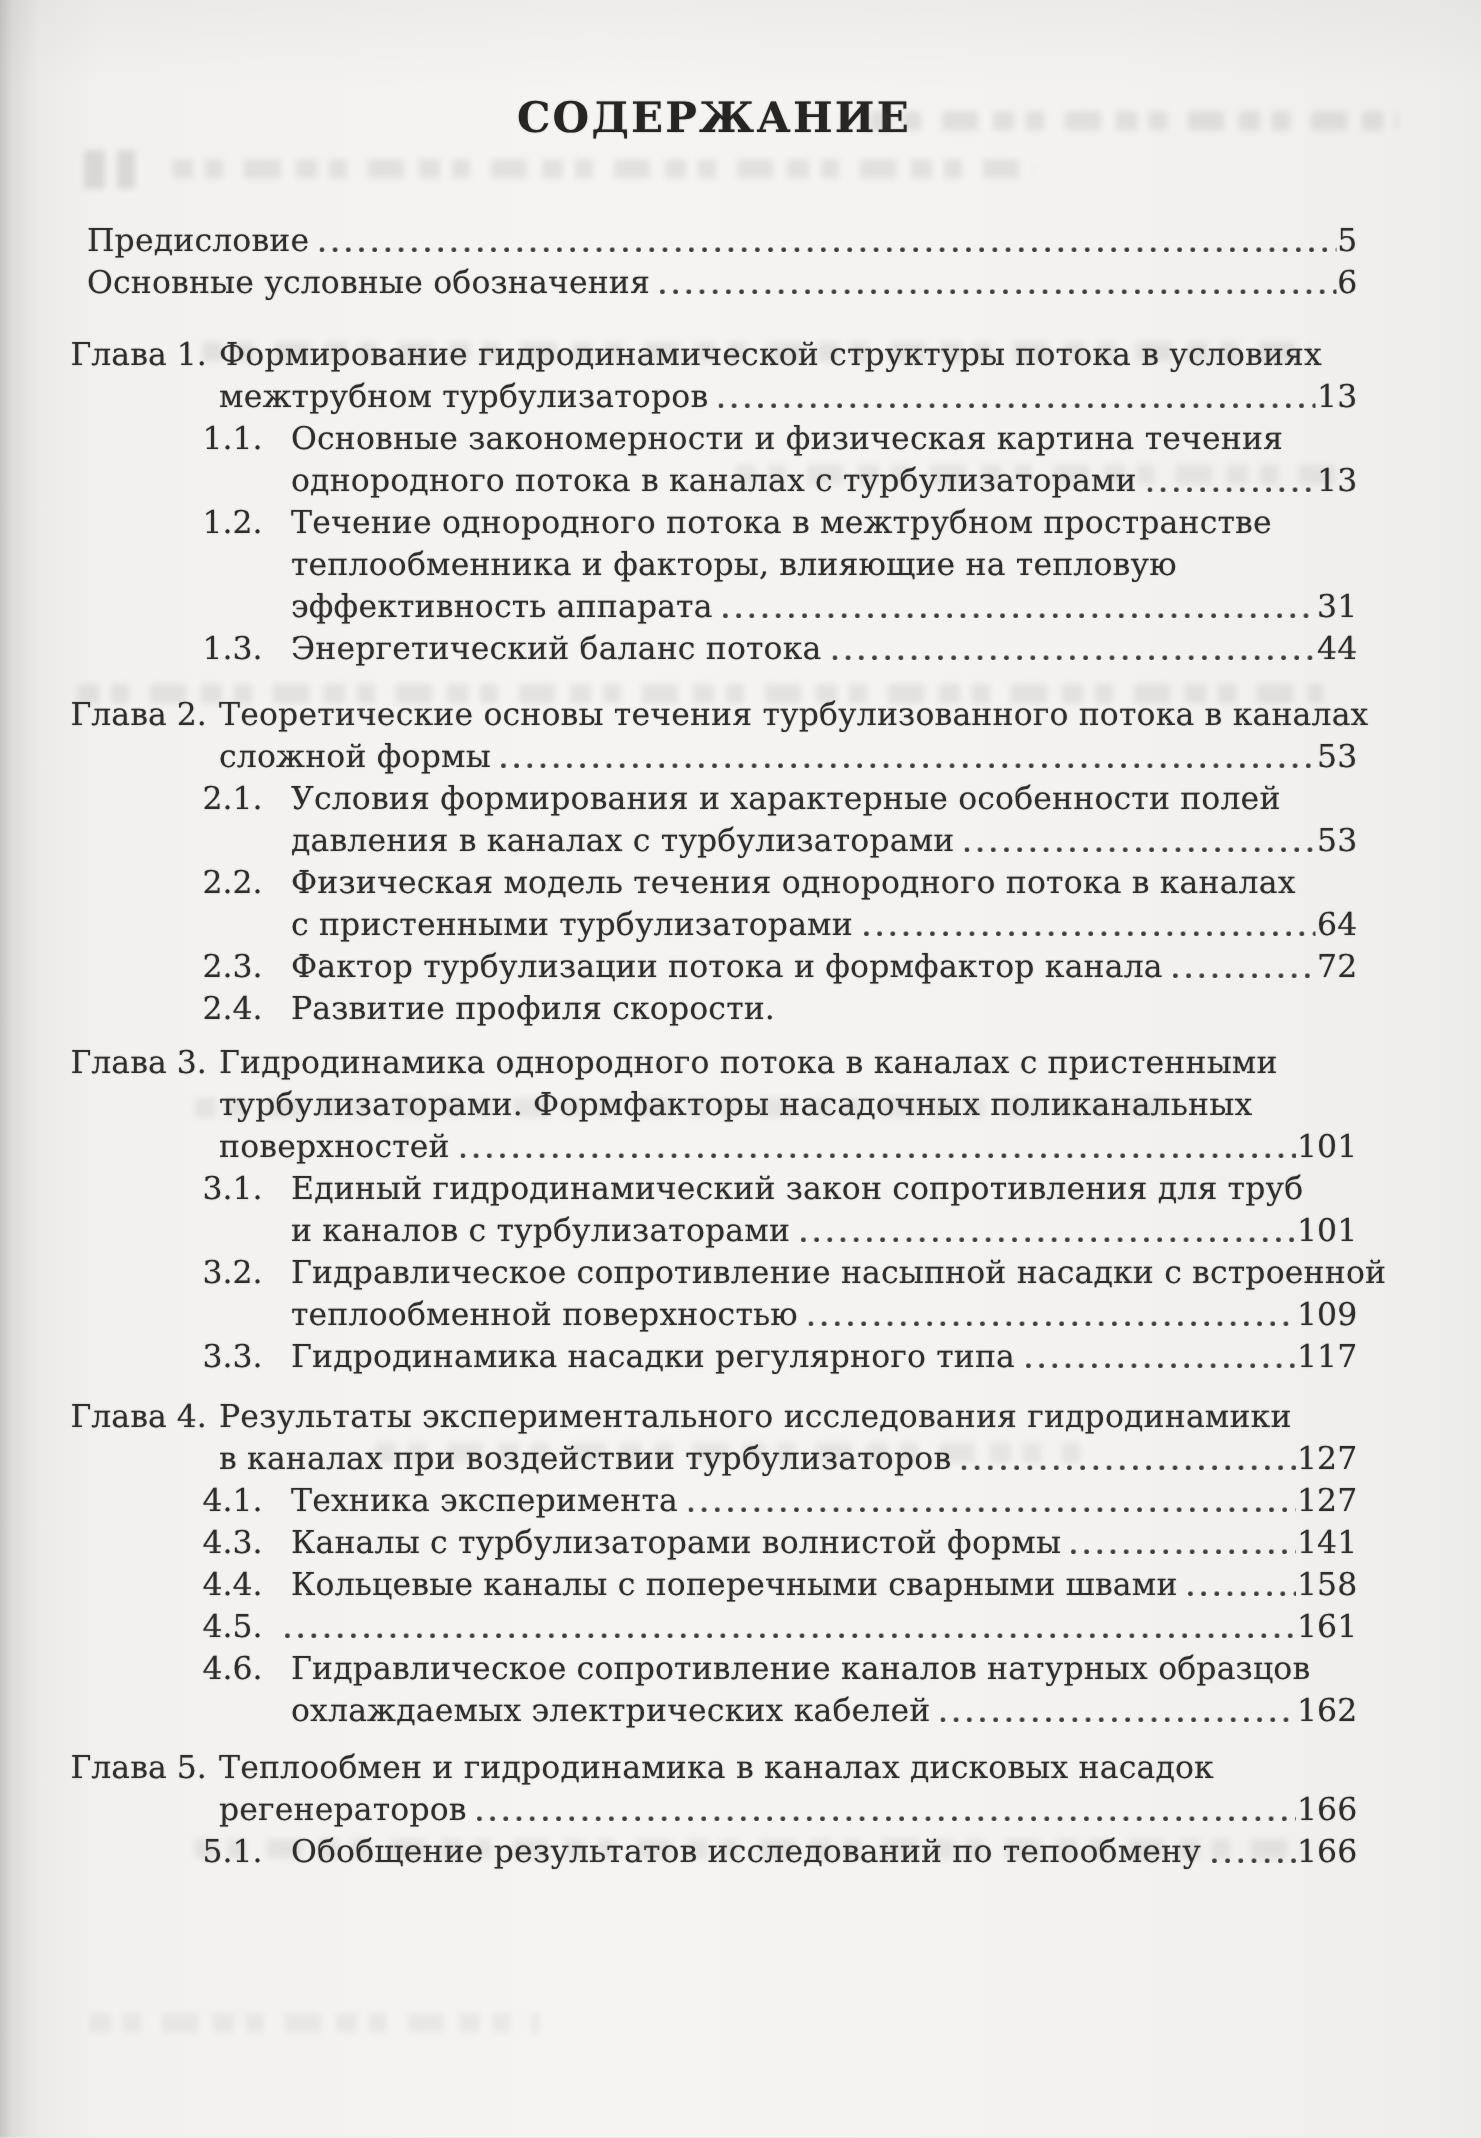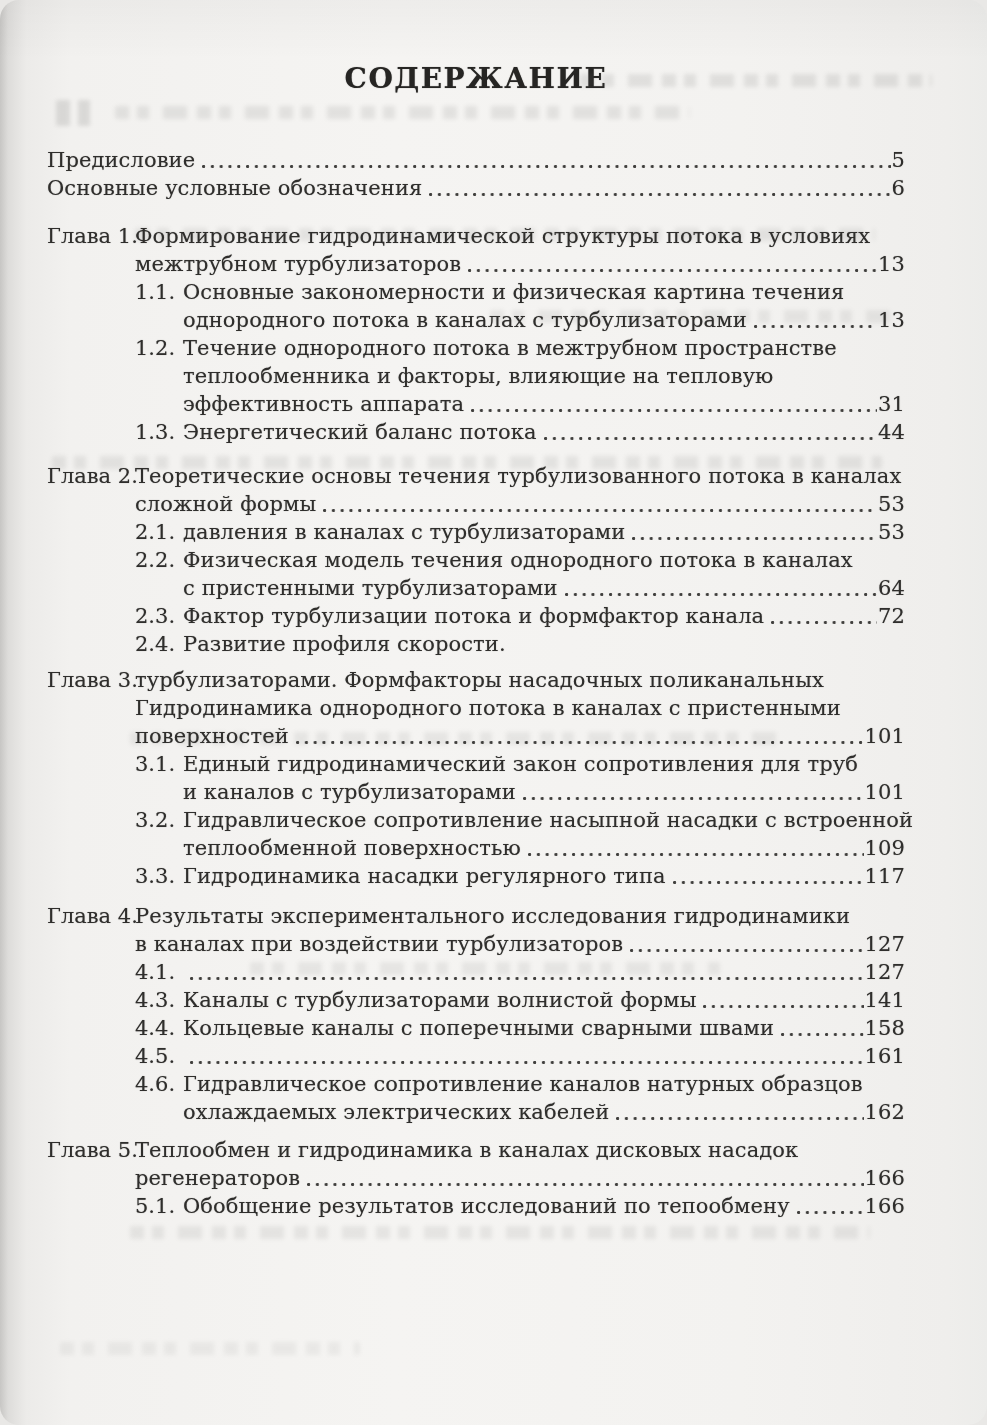--- a/index.html
+++ b/index.html
@@ -12,42 +12,41 @@
   }
   .page{
     position:relative;
     width:987px;height:1425px;
     overflow:hidden;
     background:
       linear-gradient(180deg, rgba(0,0,0,0.03) 0, rgba(0,0,0,0) 60px),
       linear-gradient(90deg,#c7c6c4 0px,#dddcda 8px,#ecebe9 26px,#f2f1ef 70px,#f5f4f2 40%,#f3f2f0 75%,#efeeec 96%,#ececea 100%);
     box-sizing:border-box;
     padding:62px 82px 0 47px;
-    border-radius:19px;
   }
   .title{
     margin:0 0 50px 0;
     text-align:center;
     font-size:28px;
     line-height:34px;
     font-weight:700;
     letter-spacing:1.5px;
     color:#262523;
     text-shadow:0 0 1px rgba(38,37,35,0.5);
   }
   #toc{position:relative;}
   .row{
     display:flex;
     align-items:baseline;
     line-height:28px;
     font-size:21px;
     letter-spacing:0.1px;
     text-shadow:0 0 1px rgba(47,46,44,0.45);
   }
-  .t{white-space:nowrap;}
+  .t{white-space:nowrap;margin-left:11px;}
   .leader{
     flex:1 1 auto;
     min-width:14px;
     height:3px;
     align-self:flex-end;
     margin:0 1px 6px 7px;
     background-image:radial-gradient(circle at 1.6px 1.5px,#403f3d 1.25px,rgba(64,63,61,0) 1.9px);
     background-size:8.8px 3px;
     background-repeat:repeat-x;
   }
@@ -162,20 +161,23 @@
           <span class="t">Теоретические основы течения турбулизованного потока в каналах</span>
         </div>
         <div class="row">
           <span class="t">сложной формы</span>
           <span class="leader"></span>
           <span class="pg">53</span>
         </div>
         <div class="section">
           <span class="sec-num">2.1.</span>
           <div class="row">
+            <span class="t">Условия формирования и характерные особенности полей</span>
+          </div>
+          <div class="row">
             <span class="t">давления в каналах с турбулизаторами</span>
             <span class="leader"></span>
             <span class="pg">53</span>
           </div>
         </div>
         <div class="section">
           <span class="sec-num">2.2.</span>
           <div class="row">
             <span class="t">Физическая модель течения однородного потока в каналах</span>
           </div>
@@ -196,24 +198,24 @@
         <div class="section">
           <span class="sec-num">2.4.</span>
           <div class="row">
             <span class="t">Развитие профиля скорости.</span>
           </div>
         </div>
       </div>
       <div class="chapter c3">
         <span class="ch-label">Глава 3.</span>
         <div class="row">
+          <span class="t">Гидродинамика однородного потока в каналах с пристенными</span>
+        </div>
+        <div class="row">
           <span class="t">турбулизаторами. Формфакторы насадочных поликанальных</span>
-        </div>
-        <div class="row">
-          <span class="t">Гидродинамика однородного потока в каналах с пристенными</span>
         </div>
         <div class="row">
           <span class="t">поверхностей</span>
           <span class="leader"></span>
           <span class="pg">101</span>
         </div>
         <div class="section">
           <span class="sec-num">3.1.</span>
           <div class="row">
             <span class="t">Единый гидродинамический закон сопротивления для труб</span>
@@ -250,20 +252,21 @@
           <span class="t">Результаты экспериментального исследования гидродинамики</span>
         </div>
         <div class="row">
           <span class="t">в каналах при воздействии турбулизаторов</span>
           <span class="leader"></span>
           <span class="pg">127</span>
         </div>
         <div class="section">
           <span class="sec-num">4.1.</span>
           <div class="row">
+            <span class="t">Техника эксперимента</span>
             <span class="leader"></span>
             <span class="pg">127</span>
           </div>
         </div>
         <div class="section">
           <span class="sec-num">4.3.</span>
           <div class="row">
             <span class="t">Каналы с турбулизаторами волнистой формы</span>
             <span class="leader"></span>
             <span class="pg">141</span>

